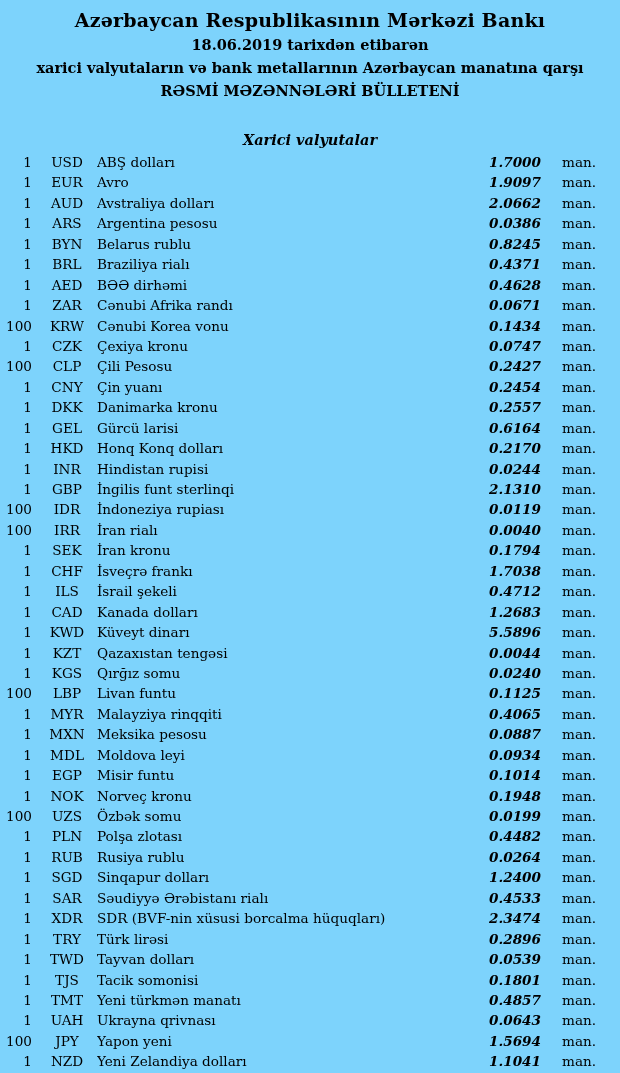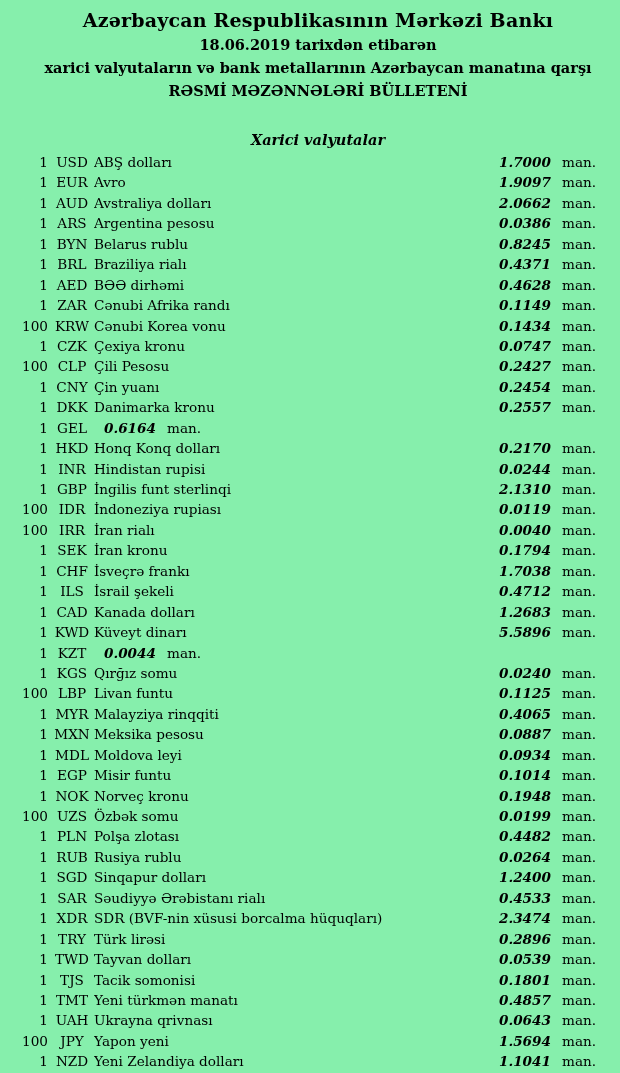--- a/index.html
+++ b/index.html
@@ -4,21 +4,21 @@
 <style>
   * { margin: 0; padding: 0; box-sizing: border-box; }
   html, body { background: #ffffff; }
   body {
     width: 620px;
     height: 1073px;
     overflow: hidden;
     color: #000000;
     font-family: "DejaVu Serif", "Liberation Serif", serif;
   }
-  .page { width: 620px; height: 1073px; background: #86efac; padding-left: 16px; }
+  .page { width: 620px; height: 1073px; background: #7dd3fc; }
   .header { text-align: center; font-weight: bold; }
   .bank-title {
     font-size: 19px;
     line-height: 25px;
     padding-top: 8px;
     letter-spacing: 0.2px;
   }
   .header-line {
     font-size: 14.5px;
     line-height: 23px;
@@ -37,23 +37,23 @@
   }
   .row {
     display: flex;
     align-items: baseline;
     height: 20.45px;
     font-size: 13.6px;
     line-height: 20.45px;
     white-space: nowrap;
   }
   .qty   { flex: 0 0 32px; text-align: right; }
-  .code  { flex: 0 0 44px; text-align: center; margin-left: 2px; }
-  .name  { flex: 1 1 auto; margin-left: 0; overflow: hidden; }
-  .rate  { flex: 0 0 auto; min-width: 62px; text-align: right; font-weight: bold; font-style: italic; }
+  .code  { flex: 0 0 44px; text-align: center; margin-left: 13px; }
+  .name  { flex: 1 1 auto; margin-left: 8px; overflow: hidden; }
+  .rate  { flex: 0 0 auto; min-width: 62px; text-align: left; font-weight: bold; font-style: italic; }
   .unit  { flex: 0 0 36px; margin-left: 11px; text-align: left; }
 </style>
 </head>
 <body>
 
 <div class="page">
 
   <div class="header">
     <div class="bank-title">Azərbaycan Respublikasının Mərkəzi Bankı</div>
     <div class="header-line">18.06.2019 tarixdən etibarən</div>
@@ -117,21 +117,21 @@
     <span class="code">AED</span>
     <span class="name">BƏƏ dirhəmi</span>
     <span class="rate">0.4628</span>
     <span class="unit">man.</span>
   </div>
 
   <div class="row">
     <span class="qty">1</span>
     <span class="code">ZAR</span>
     <span class="name">Cənubi Afrika randı</span>
-    <span class="rate">0.1149</span>
+    <span class="rate">0.0671</span>
     <span class="unit">man.</span>
   </div>
 
   <div class="row">
     <span class="qty">100</span>
     <span class="code">KRW</span>
     <span class="name">Cənubi Korea vonu</span>
     <span class="rate">0.1434</span>
     <span class="unit">man.</span>
   </div>
@@ -164,20 +164,21 @@
     <span class="qty">1</span>
     <span class="code">DKK</span>
     <span class="name">Danimarka kronu</span>
     <span class="rate">0.2557</span>
     <span class="unit">man.</span>
   </div>
 
   <div class="row">
     <span class="qty">1</span>
     <span class="code">GEL</span>
+    <span class="name">Gürcü larisi</span>
     <span class="rate">0.6164</span>
     <span class="unit">man.</span>
   </div>
 
   <div class="row">
     <span class="qty">1</span>
     <span class="code">HKD</span>
     <span class="name">Honq Konq dolları</span>
     <span class="rate">0.2170</span>
     <span class="unit">man.</span>
@@ -251,20 +252,21 @@
     <span class="qty">1</span>
     <span class="code">KWD</span>
     <span class="name">Küveyt dinarı</span>
     <span class="rate">5.5896</span>
     <span class="unit">man.</span>
   </div>
 
   <div class="row">
     <span class="qty">1</span>
     <span class="code">KZT</span>
+    <span class="name">Qazaxıstan tengəsi</span>
     <span class="rate">0.0044</span>
     <span class="unit">man.</span>
   </div>
 
   <div class="row">
     <span class="qty">1</span>
     <span class="code">KGS</span>
     <span class="name">Qırğız somu</span>
     <span class="rate">0.0240</span>
     <span class="unit">man.</span>

